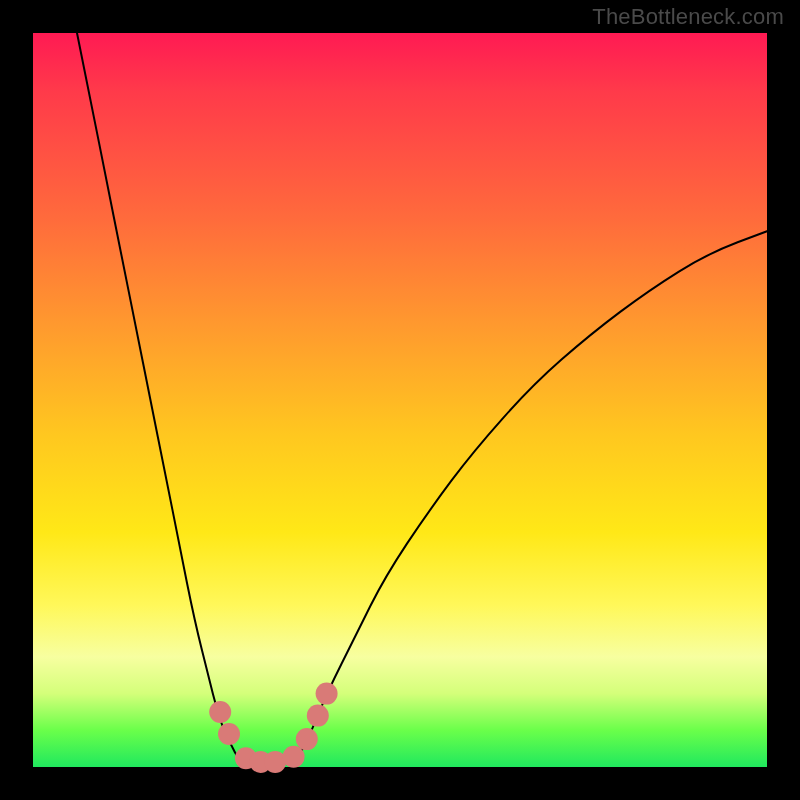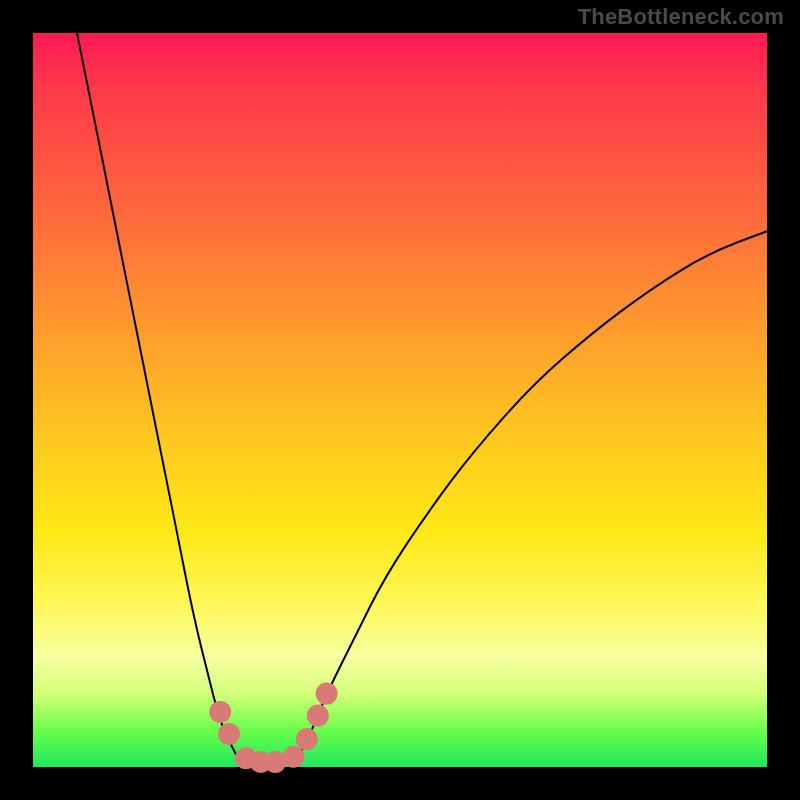--- a/index.html
+++ b/index.html
@@ -46,21 +46,21 @@
     width: 734px;
     height: 734px;
     overflow: visible;
   }
   .watermark {
     position: absolute;
     top: 4px;
     right: 16px;
     color: #4a4a4a;
     font-size: 22px;
-    font-weight: 700;
+    font-weight: 400;
     letter-spacing: 0.2px;
   }
 </style>
 </head>
 <body>
 
 <div class="frame">
 
   <div class="plot-area">
     <svg class="curve" viewBox="0 0 734 734" preserveAspectRatio="none">

